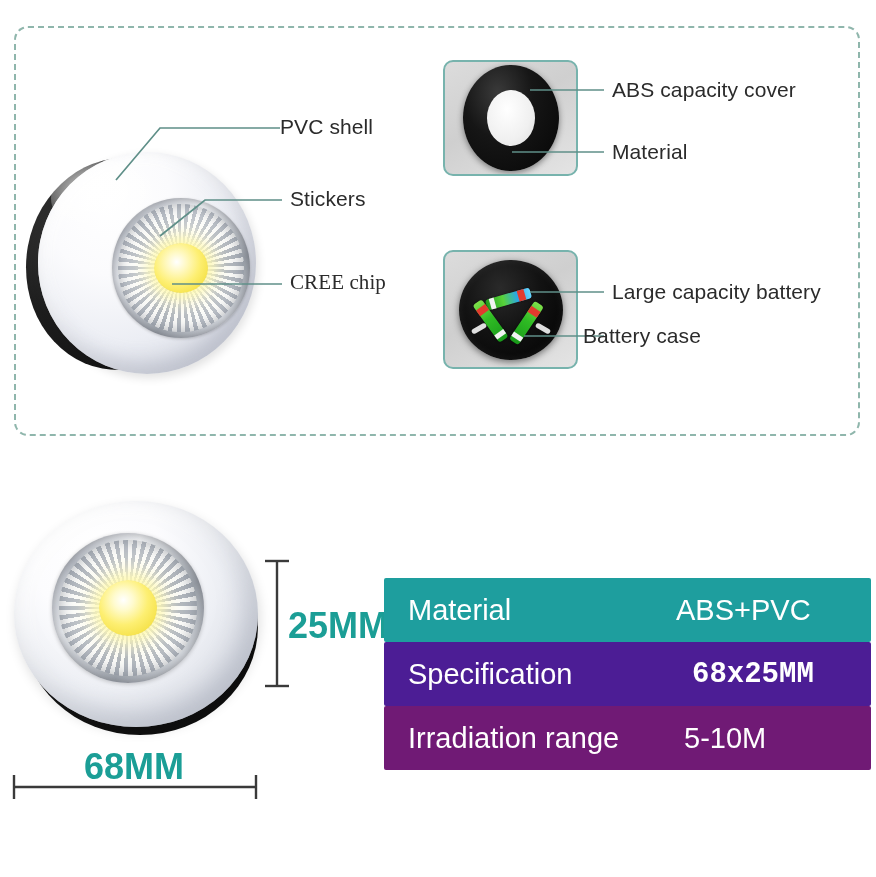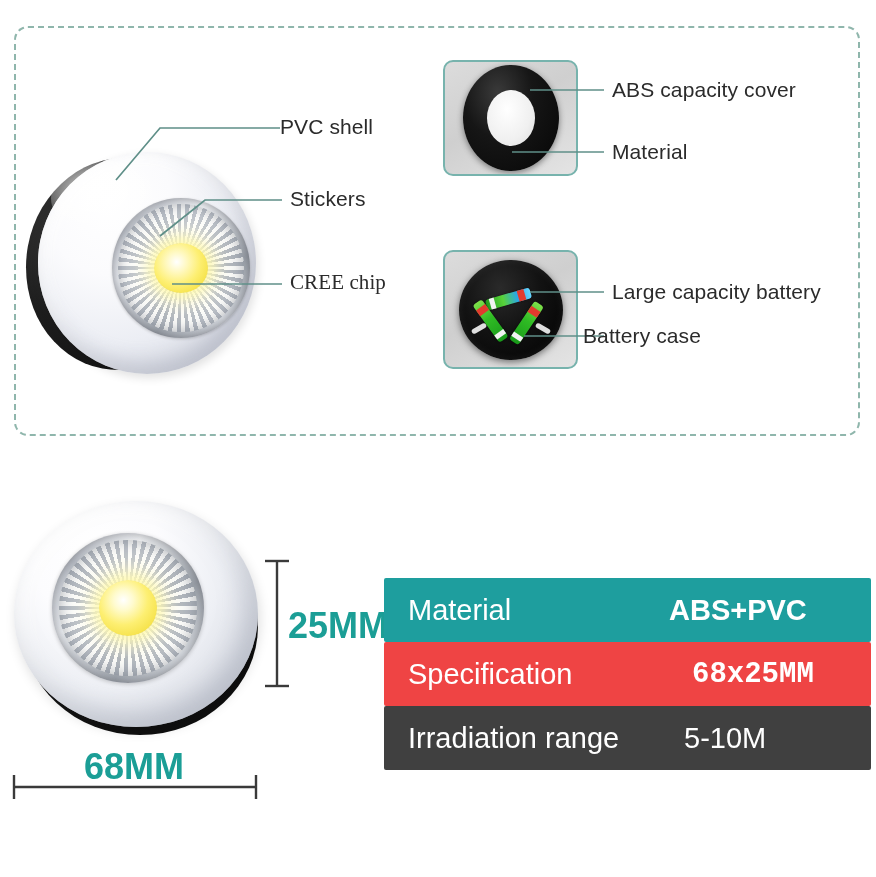--- a/index.html
+++ b/index.html
@@ -174,21 +174,21 @@
     display:flex;align-items:center;border-radius:2px;
   }
   .spec-key{
     color:#ffffff;font-size:29px;padding-left:24px;flex:0 0 auto;
     white-space:nowrap;line-height:1;
   }
   .spec-val{
     color:#ffffff;font-size:29px;font-weight:700;position:absolute;
     white-space:nowrap;line-height:1;
   }
-  .spec-val.v0{left:285px;font-weight:700;}
+  .spec-val.v0{left:292px;font-weight:400;}
   .spec-val.v1{left:308px;font-family:Liberation Mono, monospace;}
   .spec-val.v2{left:300px;font-weight:400;}
 </style>
 </head>
 <body>
 
 <div id="top-panel" style="border-color: rgb(143, 182, 172);"></div>
 
 <div id="hero-product">
   <div class="puck-back"></div>
@@ -267,21 +267,21 @@
 </div>
 
 <div class="dim-text" style="left: 288px; top: 608px; color: rgb(27, 158, 150);">25MM</div>
 <div class="dim-text" style="left: 84px; top: 749px; color: rgb(27, 158, 150);">68MM</div>
 
 <div id="spec-table">
   <div class="spec-row" style="background: rgb(30, 158, 158);">
     <span class="spec-key">Material</span>
     <span class="spec-val v0">ABS+PVC</span>
   </div>
-  <div class="spec-row" style="background: #ef4444;">
+  <div class="spec-row" style="background: #4c1d95;">
     <span class="spec-key">Specification</span>
     <span class="spec-val v1">68x25MM</span>
   </div>
-  <div class="spec-row" style="background: #404040;">
+  <div class="spec-row" style="background: #701a75;">
     <span class="spec-key">Irradiation range</span>
     <span class="spec-val v2">5-10M</span>
   </div>
 </div>
 
 </body></html>

